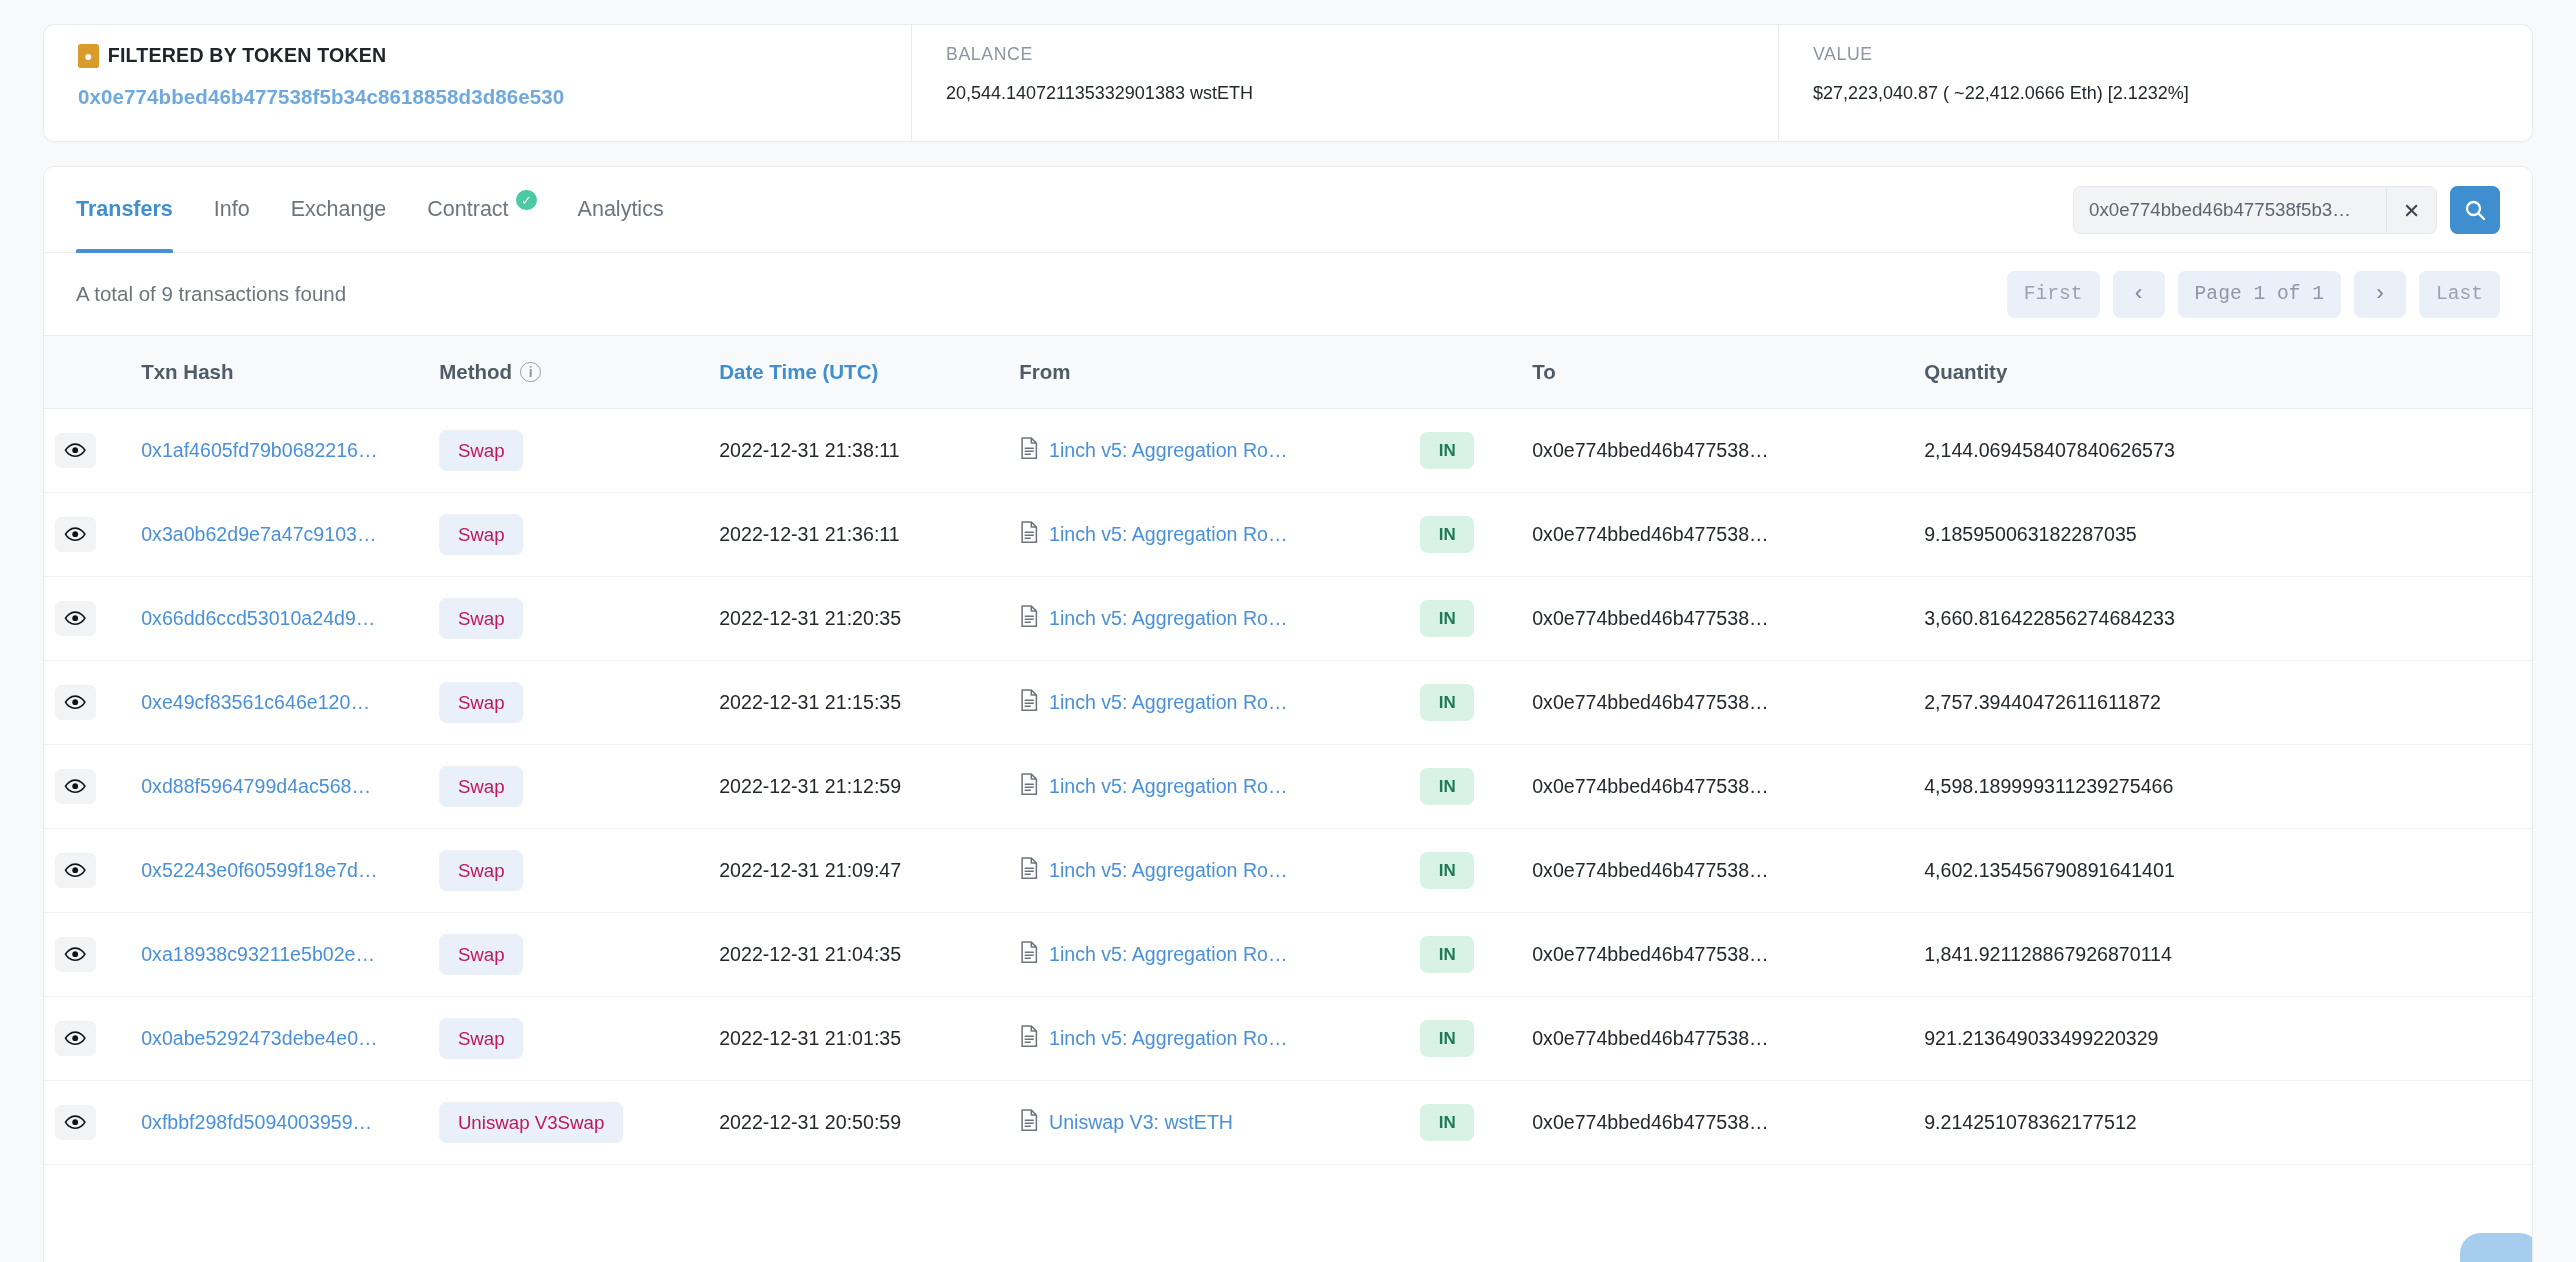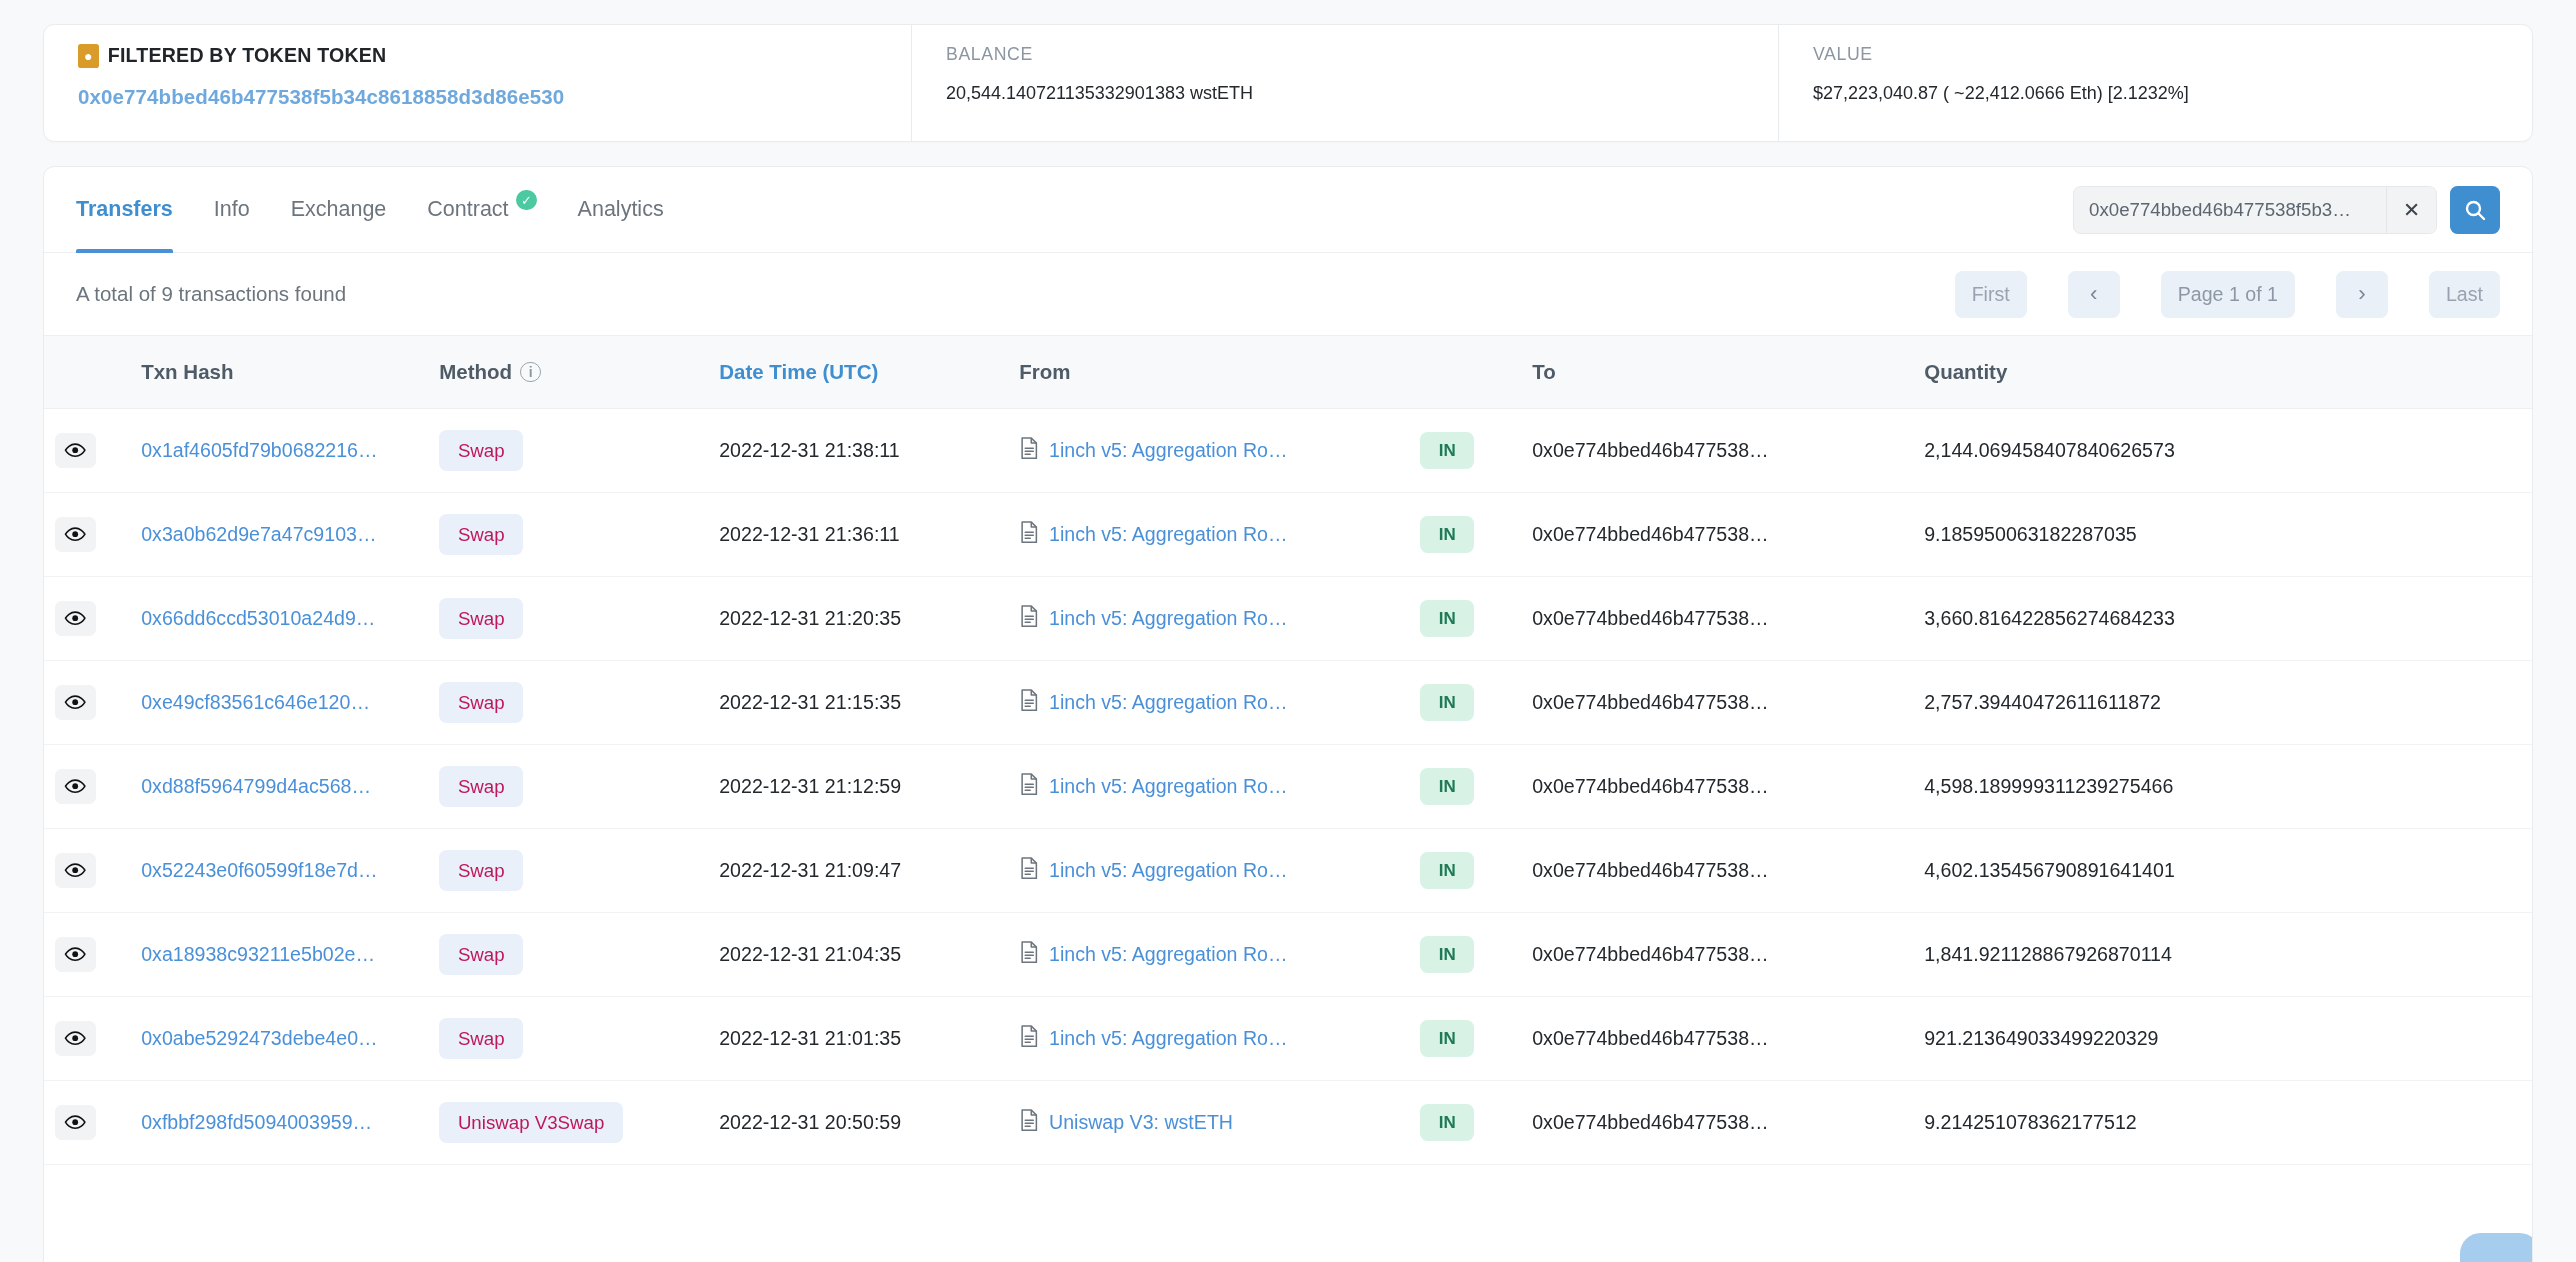--- a/index.html
+++ b/index.html
@@ -72,21 +72,21 @@
   .verified-dot {
     display:inline-flex; align-items:center; justify-content:center;
     width: 20.5px; height: 20.5px; border-radius: 50%;
     background: #4bc9a0; color: #fff; font-size: 13px; margin-left: 7.5px;
     position: relative; top: -9.3px; line-height: 1;
   }
 
   
   .search-wrap { display: flex; align-items: center; gap: 13px; }
   .search-box {
-    display: flex; align-items: center;
+    display: flex; 
     width: 364px; height: 48px;
     background: #f1f3f5; border: 0.9px solid #e6e9ec; border-radius: 7.5px;
     overflow: hidden;
   }
   .search-box input {
     flex: 1; border: none; outline: none; background: transparent;
     font-size: 18.7px; color: #5d6670; padding: 0 15px;
     font-family: "Liberation Sans", sans-serif;
     text-overflow: ellipsis;
   }
@@ -106,22 +106,21 @@
     display: flex; align-items: center; justify-content: space-between;
     padding: 0 32px; height: 82px;
   }
   .total-text { font-size: 20.5px; color: #6c757d; }
   .pager { display: flex; align-items: center; gap: 13px; }
   .pg-btn {
     background: #eaf0f8; border: none; border-radius: 7.5px;
     height: 47px; min-width: 58px; padding: 0 17px;
     font-size: 19.6px; color: #98a3af; cursor: pointer;
     display: flex; align-items: center; justify-content: center;
-    font-family: Liberation Sans, sans-serif;
-    margin-left: 28px;
+    font-family: Liberation Mono, monospace;
   }
   .pg-btn.arrow { min-width: 52px; font-size: 22.4px; color: #7b8794; padding: 0; }
   .pg-btn.page-ind { color: #8d98a4; }
 
   
   table.tx { width: 100%; border-collapse: collapse; table-layout: fixed; }
   table.tx thead th {
     background: #f8f9fb; border-top: 0.9px solid #edf0f2; border-bottom: 0.9px solid #edf0f2;
     height: 73px; text-align: left; font-size: 20.5px; font-weight: 700; color: #4f5b67;
     padding: 0 11.2px; vertical-align: middle;

